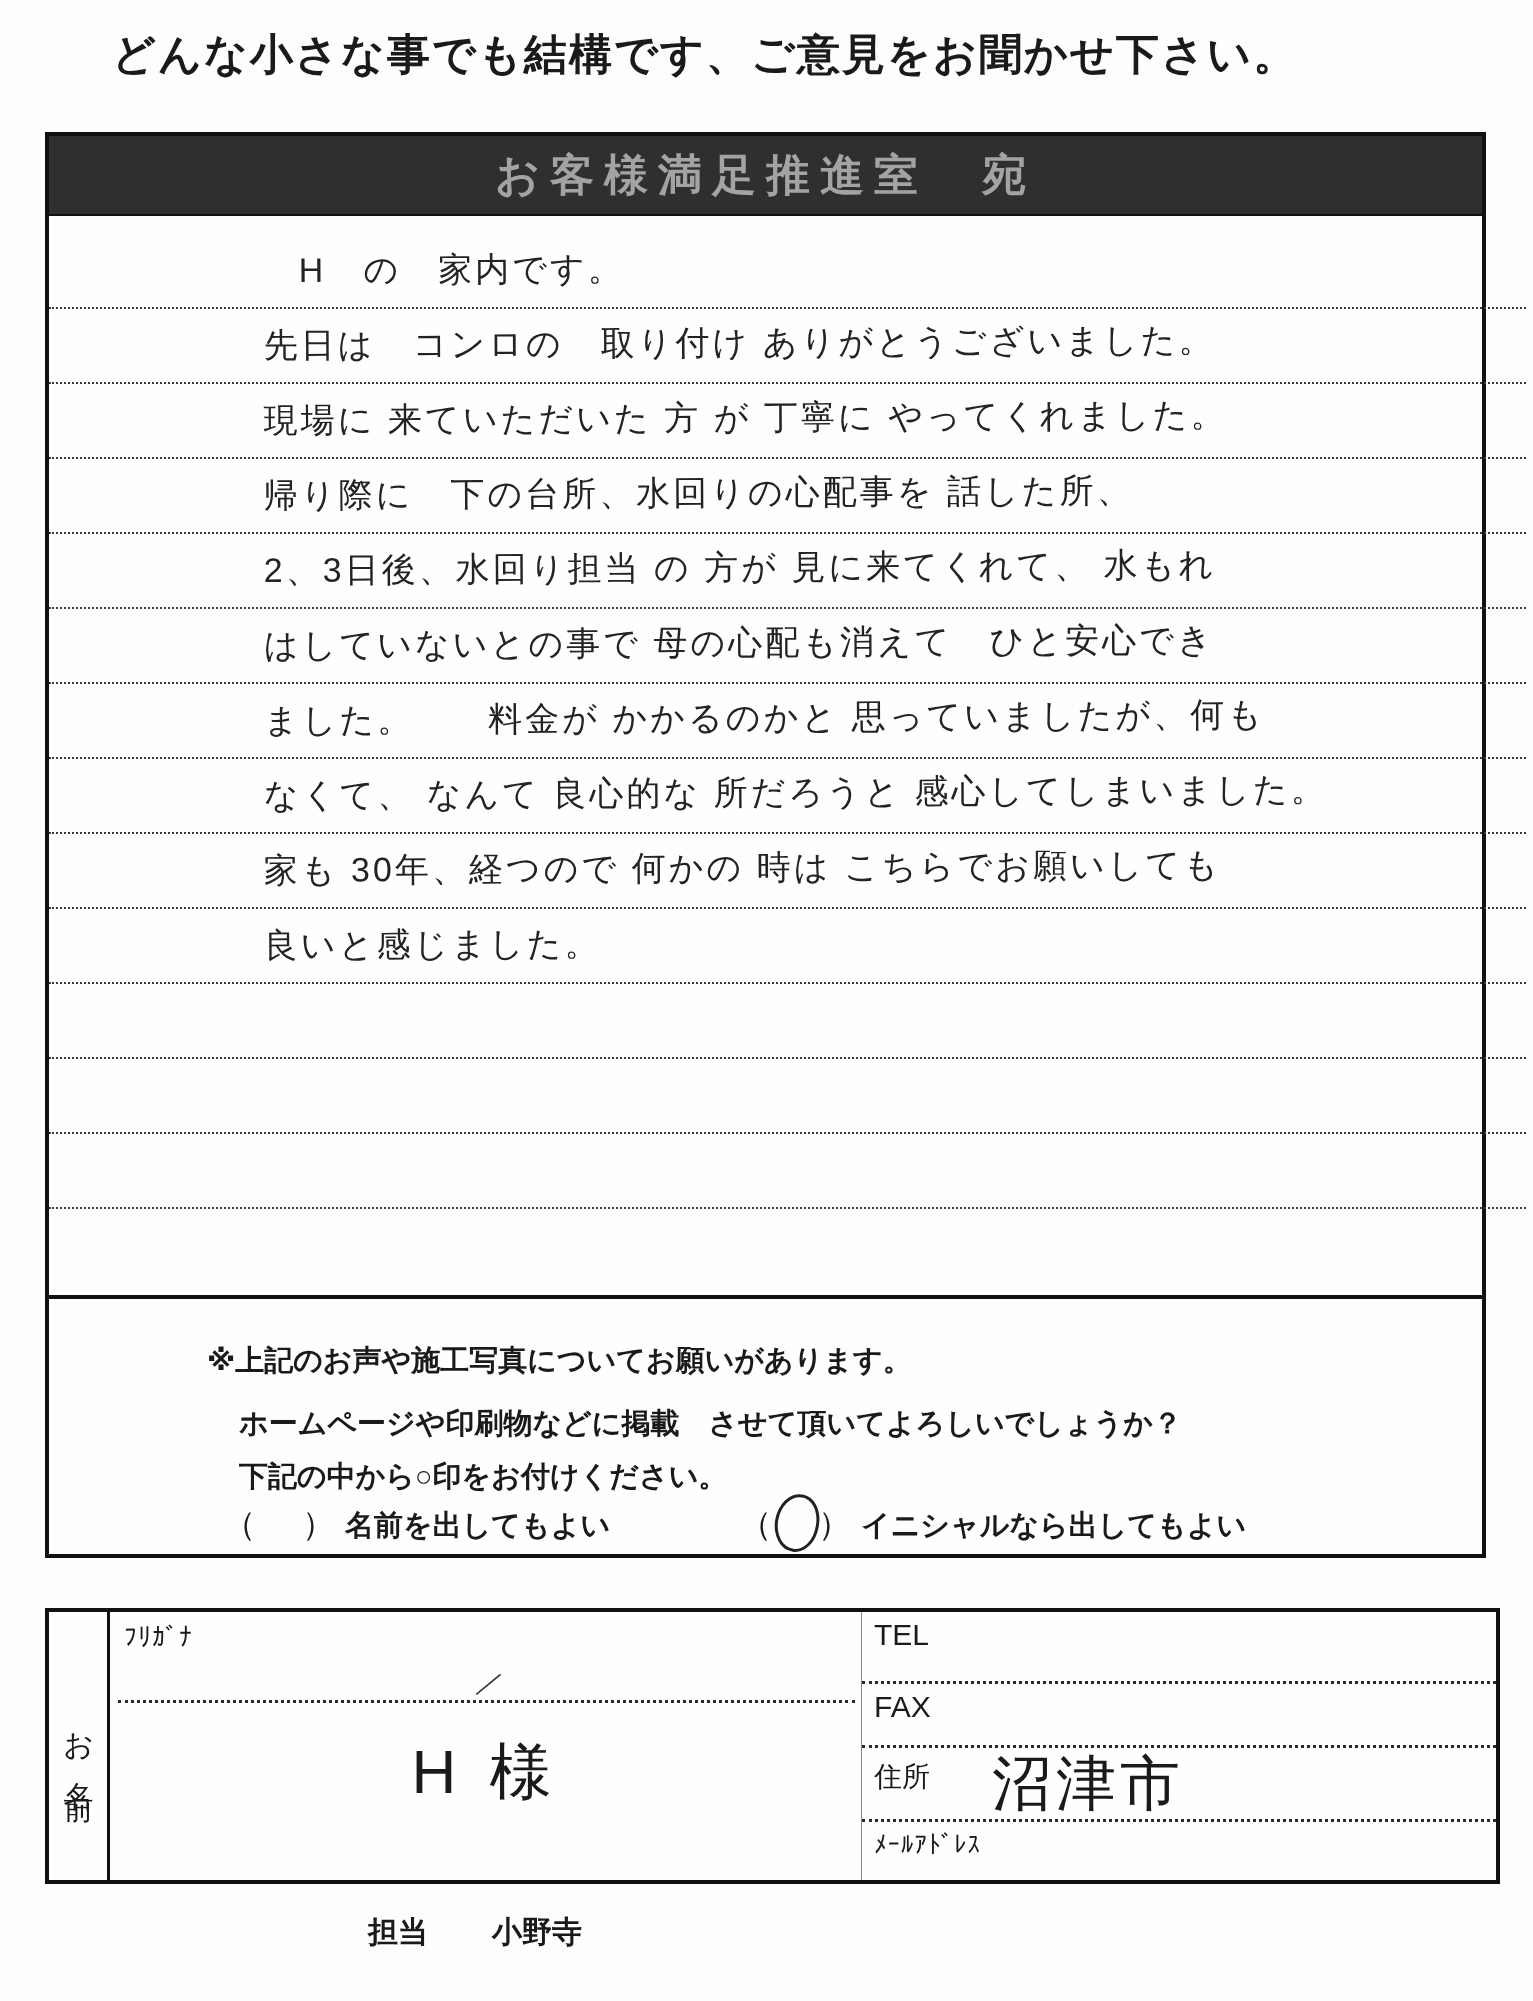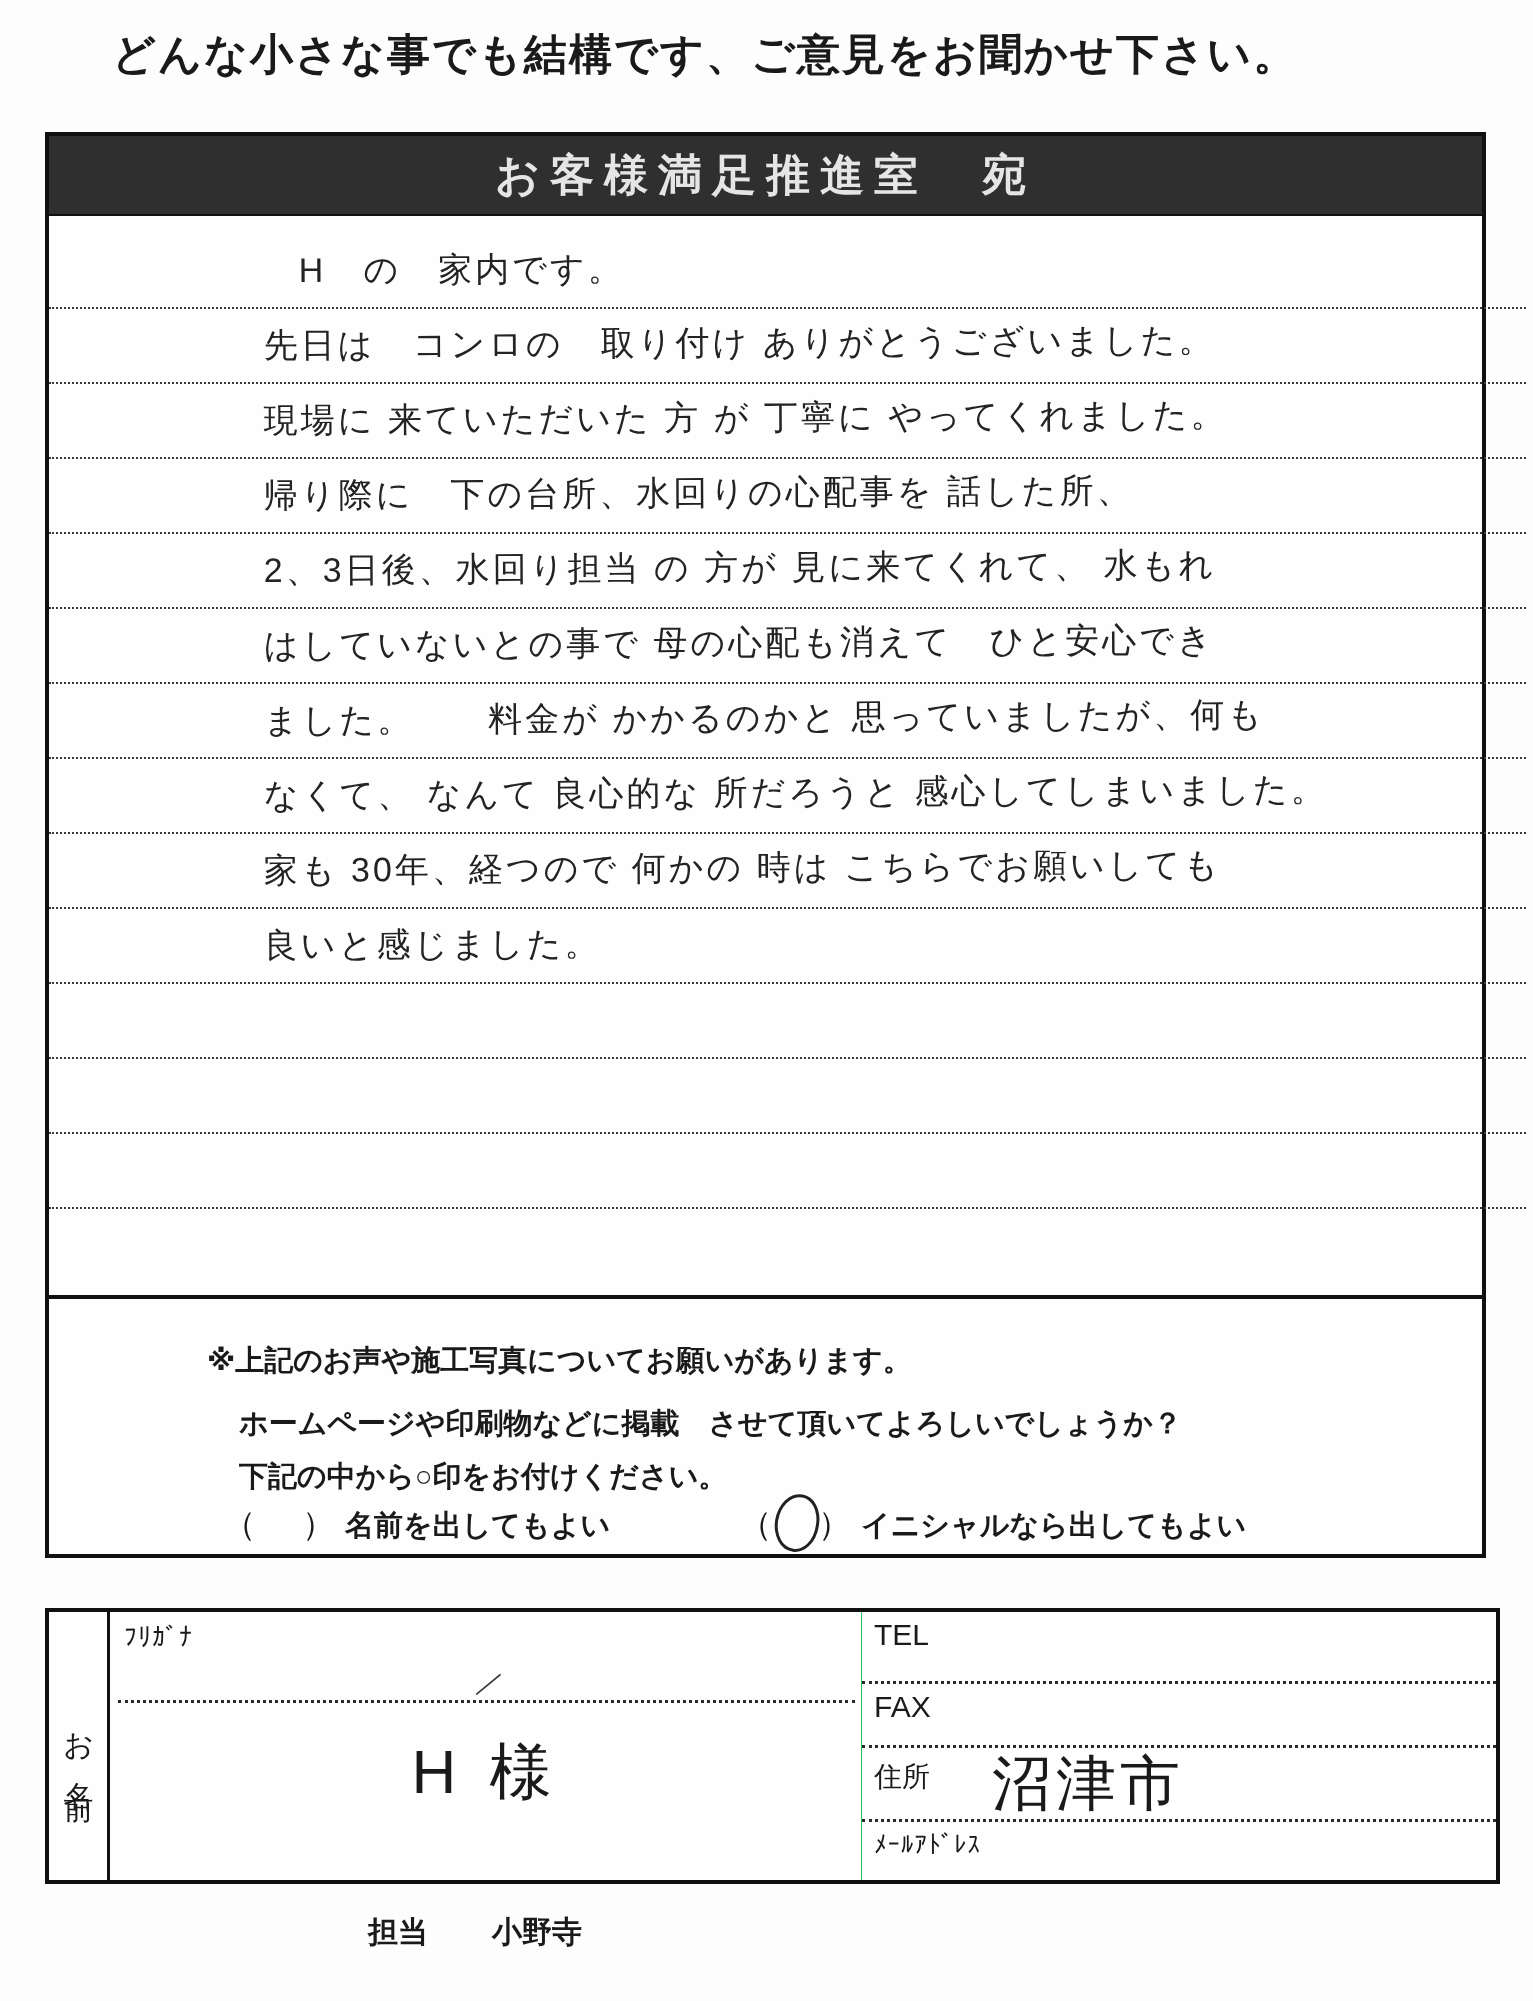--- a/index.html
+++ b/index.html
@@ -10,21 +10,21 @@
   }
   .heading{
     position:absolute;top:26px;left:112px;
     font-size:43px;font-weight:bold;letter-spacing:2px;white-space:nowrap;
   }
   .main-box{
     position:absolute;left:45px;top:132px;width:1441px;height:1426px;
     border:4px solid #111;box-sizing:border-box;background:#fefefe;
   }
   .title-bar{
-    height:78px;background:#2f2f2f;color:#e5e5e5;
+    height:78px;background:#2f2f2f;color:#a3a3a3;
     display:flex;align-items:center;justify-content:center;
     font-size:44px;font-weight:bold;letter-spacing:10px;white-space:nowrap;
     border-bottom:2px solid #111;
   }
   .comments{position:relative;}
   .comment-row{
     height:75px;border-bottom:2px dotted #3a3a3a;
     margin-right:-44px;
     display:flex;align-items:flex-end;
     padding-left:215px;box-sizing:border-box;

